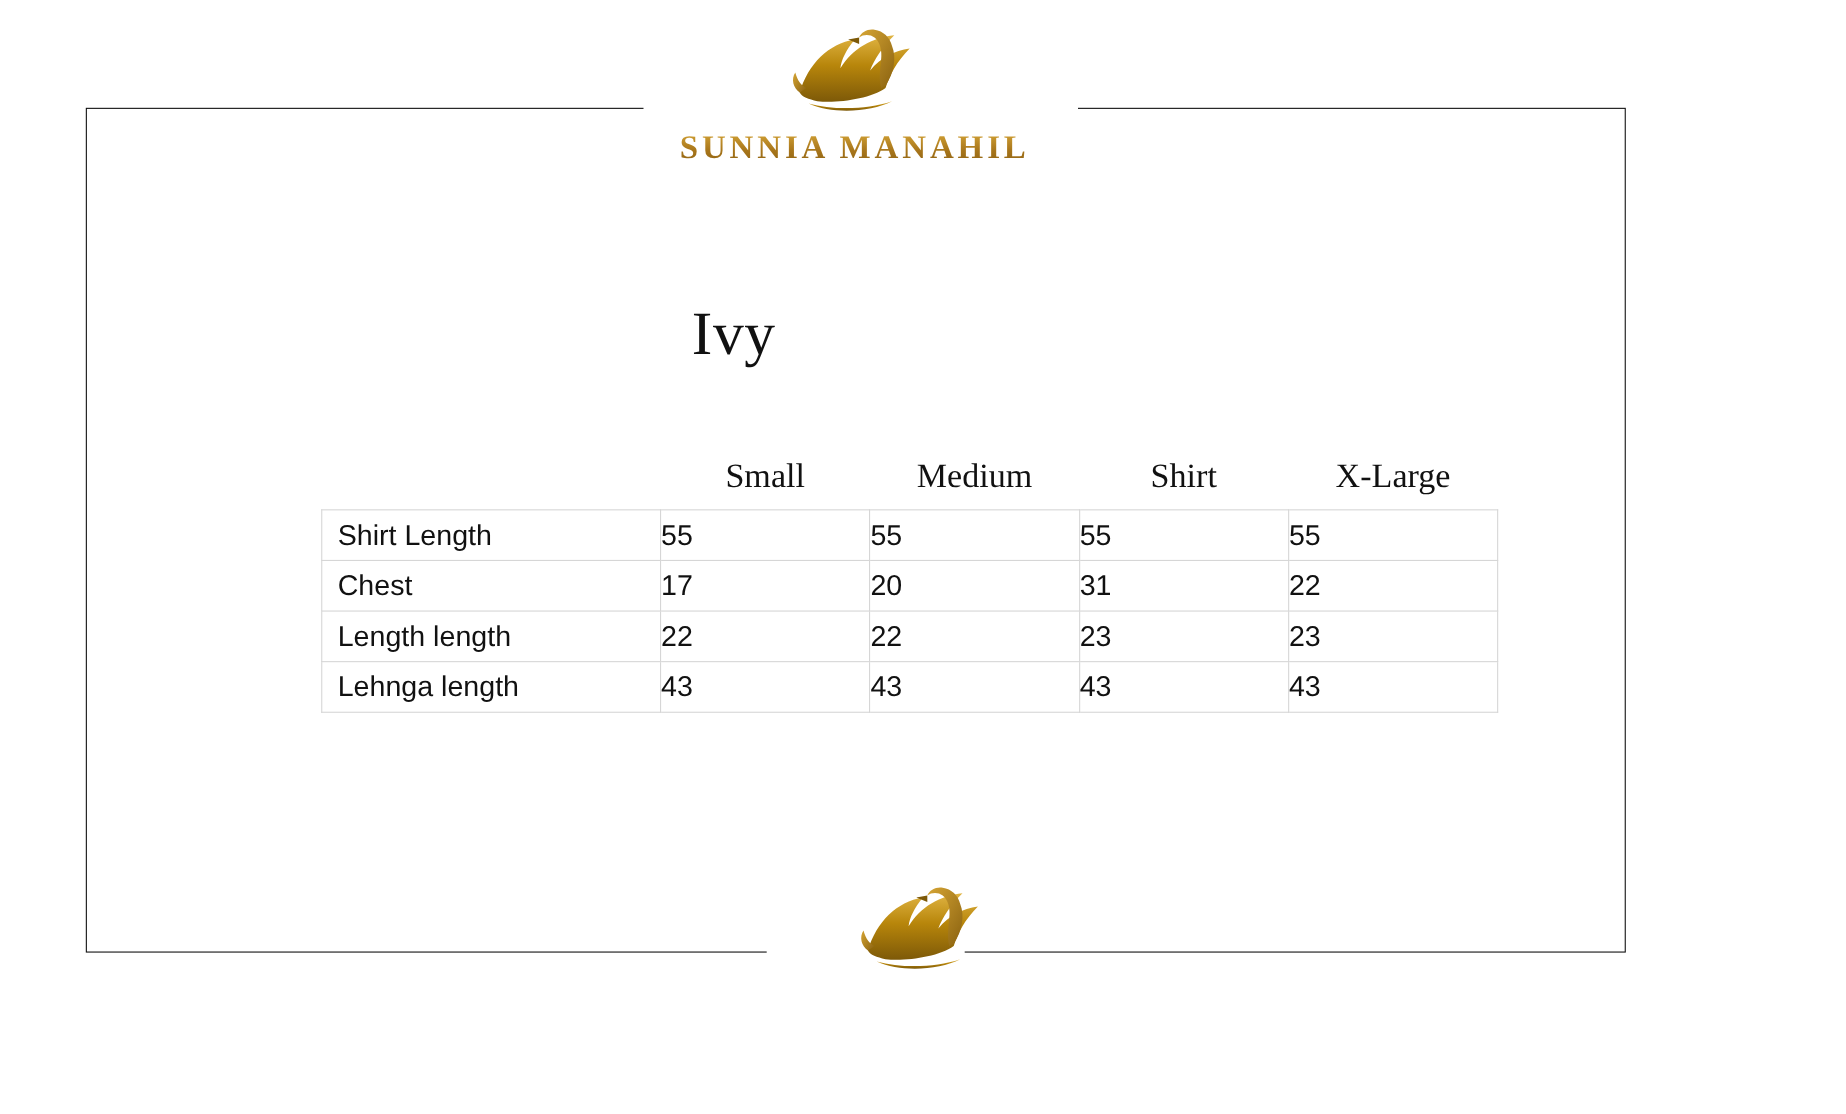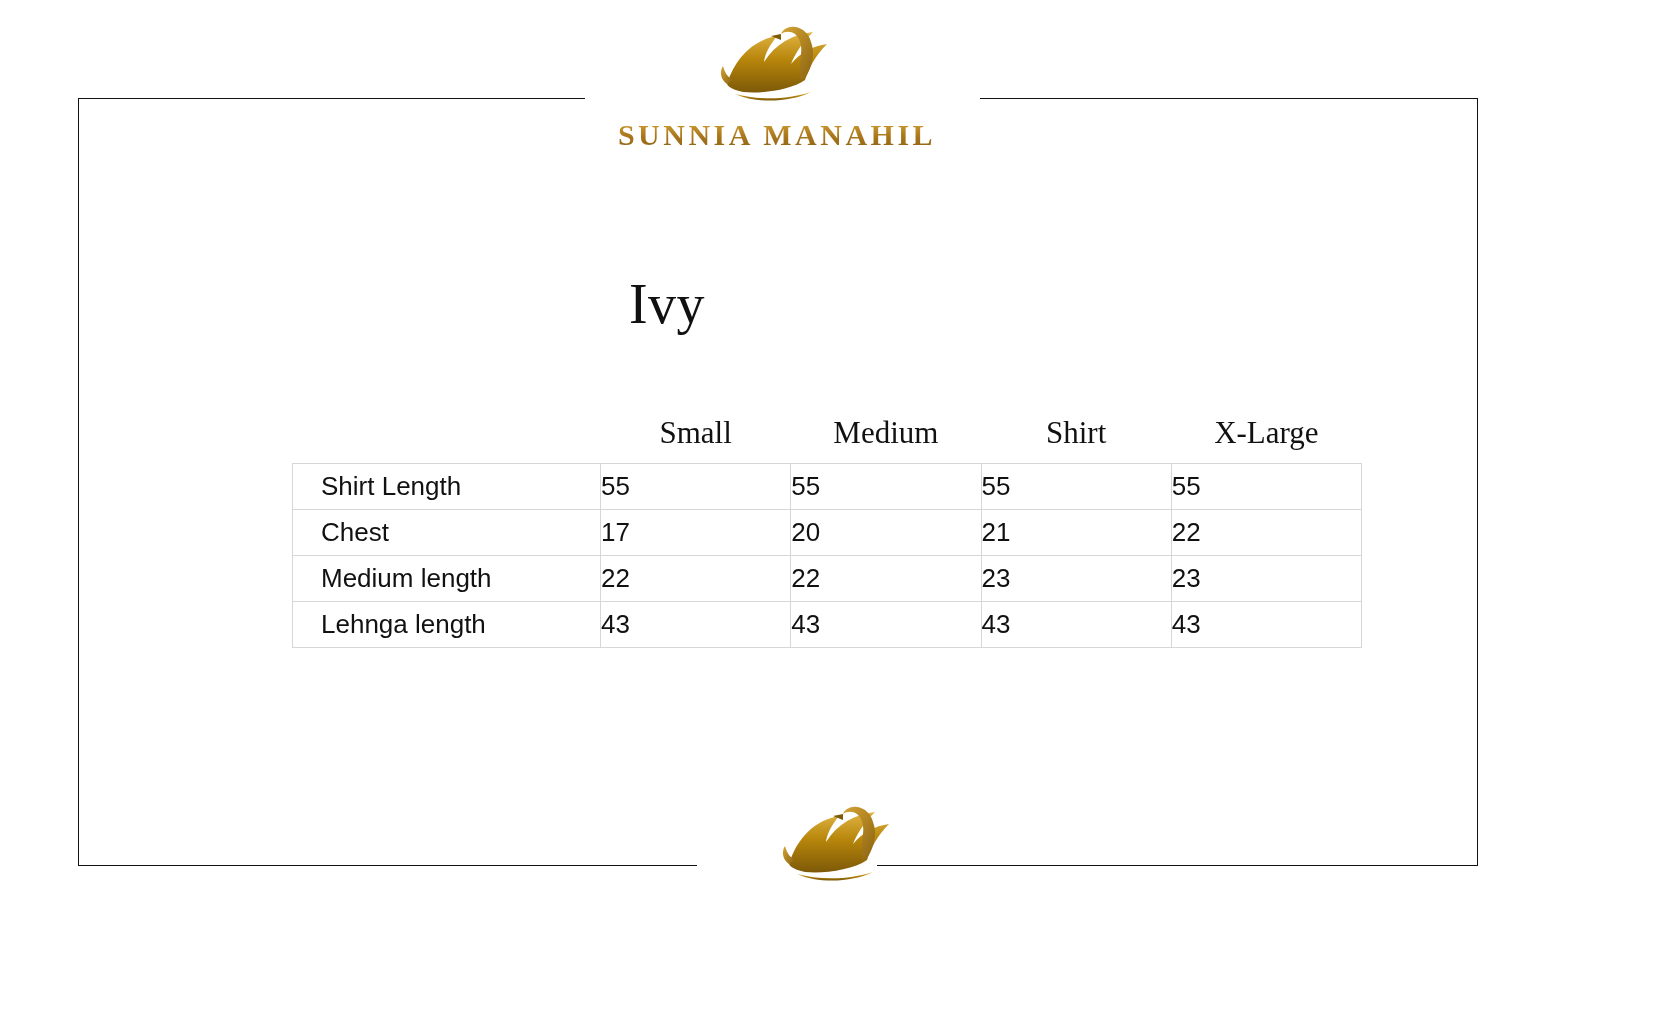--- a/index.html
+++ b/index.html
@@ -111,21 +111,21 @@
     height: 45px;
     font-family: "Liberation Sans", sans-serif;
     font-size: 26px;
     color: #111111;
     text-align: left;
     vertical-align: middle;
     padding: 0;
   }
   table.size-table td.label-cell {
     text-align: left;
-    padding-left: 28px;
+    padding-left: 14px;
     font-family: "Liberation Sans", sans-serif;
     font-size: 26px;
   }
 
   
   .footer-swan {
     position: absolute;
     left: 0;
     top: 798px;
     width: 1678px;
@@ -184,25 +184,25 @@
         <td class="label-cell">Shirt Length</td>
         <td>55</td>
         <td>55</td>
         <td>55</td>
         <td>55</td>
       </tr>
       <tr>
         <td class="label-cell">Chest</td>
         <td>17</td>
         <td>20</td>
-        <td>21</td>
+        <td>31</td>
         <td>22</td>
       </tr>
       <tr>
-        <td class="label-cell">Medium length</td>
+        <td class="label-cell">Length length</td>
         <td>22</td>
         <td>22</td>
         <td>23</td>
         <td>23</td>
       </tr>
       <tr>
         <td class="label-cell">Lehnga length</td>
         <td>43</td>
         <td>43</td>
         <td>43</td>

